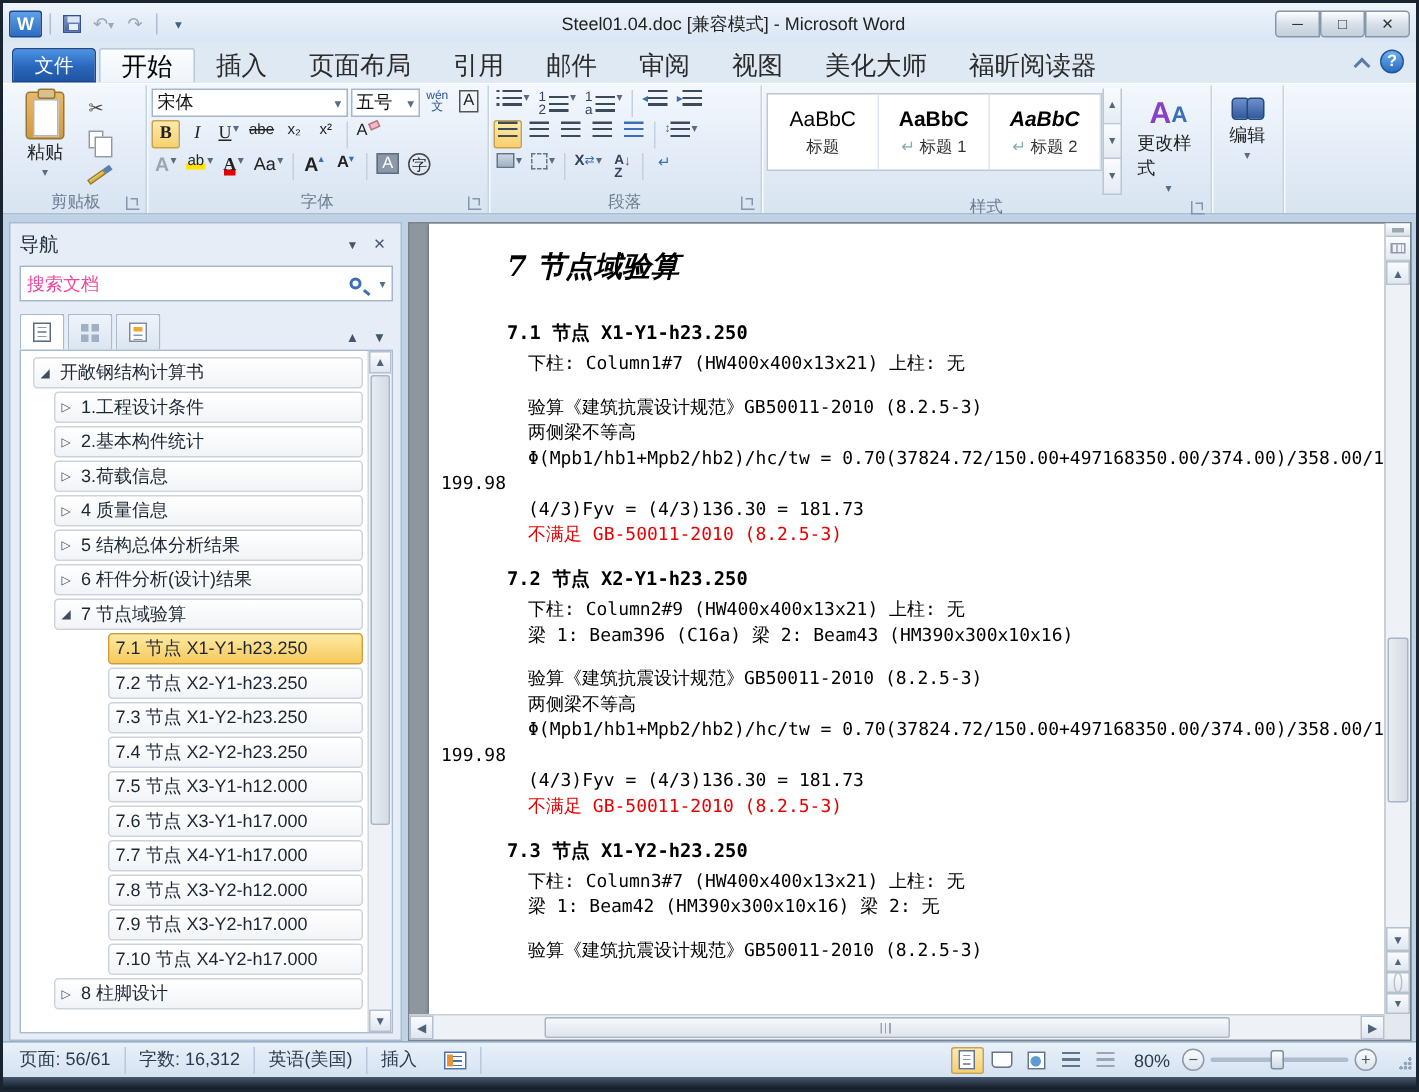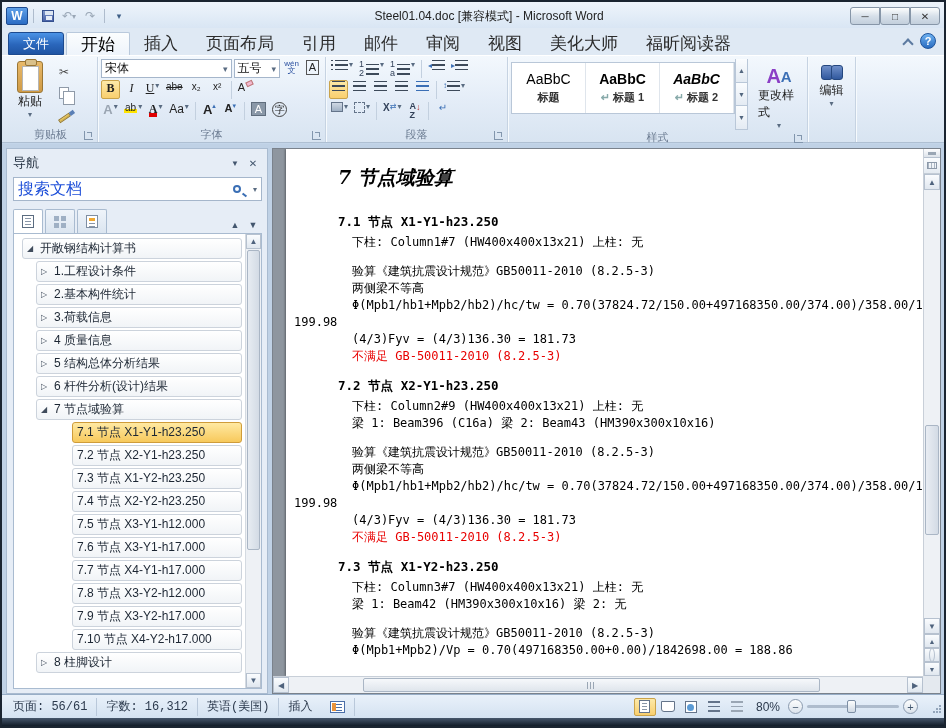--- a/index.html
+++ b/index.html
@@ -78,21 +78,21 @@
   .dotted:before{content:"";display:block;width:2px;height:11px;margin-right:2px;background:repeating-linear-gradient(to bottom,#3d4a5a 0 1.5px,transparent 1.5px 4.5px);}
   .pair{display:flex;align-items:center;}
   .minitxt{font-size:9px;color:#33425a;line-height:9px;}
   
   .g-styles{width:300px;}
   .gallery{display:flex;background:#fff;border:1px solid #b9c7d8;height:52px;margin-top:3px;}
   .style-cell{width:74px;border-right:1px solid #dfe5ec;display:flex;flex-direction:column;align-items:center;justify-content:center;gap:3px;}
   .ssample{font-size:14px;color:#000;}
   .ssample.b{font-weight:bold;}
   .ssample.bi{font-weight:bold;font-style:italic;}
-  .sname{font-size:11px;color:#333;font-weight:bold;}
+  .sname{font-size:11px;color:#333;}
   .sname.ret:before{content:"↵ ";color:#8aa;}
   .galscroll{width:15px;display:flex;flex-direction:column;}
   .galscroll span{flex:1;border:1px solid #b9c7d8;border-top:none;background:linear-gradient(#fafcfe,#e4ebf3);font-size:7px;color:#52667e;display:flex;align-items:center;justify-content:center;}
   .bigbtn{display:flex;flex-direction:column;align-items:center;justify-content:flex-start;font-size:12px;color:#222;padding:2px 4px 0 4px;}
   .bigbtn .dd{font-size:8px;color:#5a6c82;}
   .aa-ico{height:26px;display:flex;align-items:flex-end;}
   .aa1{font-size:20px;font-weight:bold;color:#8b3fc6;line-height:22px;}
   .aa2{font-size:15px;font-weight:bold;color:#3b6fb5;line-height:20px;}
   .binoc{width:22px;height:14px;position:relative;margin:4px 0 3px 0;}
   .binoc:before,.binoc:after{content:"";position:absolute;top:0;width:10px;height:13px;background:linear-gradient(#6f8fc9,#31599e);border:1px solid #24477f;border-radius:3px;}
@@ -105,21 +105,21 @@
   .graytxt{color:#9aa5b2;font-size:12px;line-height:14px;text-align:center;}
 
   
   .main{position:absolute;top:142px;left:0;right:0;bottom:32px;background:#bfd1e5;display:flex;padding:4px 3px 0 4px;}
   
   .nav{width:262px;background:#e6edf6;border:1px solid #a9bbd0;display:flex;flex-direction:column;padding:3px 5px 4px 6px;}
   .navhead{height:22px;display:flex;align-items:center;font-size:13px;color:#1f2c3c;}
   .navhead .sp{flex:1;}
   .nbtn{width:18px;height:16px;display:flex;align-items:center;justify-content:center;font-size:10px;color:#43566e;}
   .searchrow{height:24px;background:#fff;border:1px solid #a5b6cb;display:flex;align-items:center;margin:3px 0 6px 0;padding:0 4px;}
-  .searchtxt{flex:1;font-size:16px;color:#1d4ed8;}
+  .searchtxt{flex:1;font-size:12px;color:#ec4899;}
   .mag{width:8px;height:8px;border:2px solid #3b6fb5;border-radius:50%;position:relative;margin-right:6px;}
   .mag:after{content:"";position:absolute;left:7px;top:7px;width:5px;height:2px;background:#3b6fb5;transform:rotate(40deg);}
   .navtabs{display:flex;align-items:flex-end;height:26px;}
   .ntab{width:30px;height:24px;border:1px solid #a9bbd0;border-bottom:none;background:linear-gradient(#eff4fa,#dbe5f0);display:flex;align-items:center;justify-content:center;margin-right:2px;border-radius:2px 2px 0 0;}
   .ntab.sel{background:#fff;}
   .ico-doclines{width:12px;height:13px;background:#fff;border:1px solid #7e8ea2;position:relative;}
   .ntab.sel .ico-doclines{border-color:#5b6c80;}
   .ico-doclines:before{content:"";position:absolute;left:2px;top:2px;right:2px;height:9px;background:repeating-linear-gradient(to bottom,#8a97a8 0 1px,transparent 1px 3px);}
   .ico-grid{width:12px;height:12px;background:
       linear-gradient(#9fb0c4,#9fb0c4) 0 0/5px 5px no-repeat,
@@ -169,21 +169,21 @@
   
   .hscroll{position:absolute;left:0;right:17px;bottom:0;height:17px;background:#eef1f5;border-top:1px solid #c8cfd8;display:flex;}
   .hsbtn{width:16px;background:linear-gradient(#fafcfe,#e0e7ef);border:1px solid #b6c1cf;font-size:8px;color:#4f637d;display:flex;align-items:center;justify-content:center;}
   .hstrack{flex:1;position:relative;}
   .hsthumb{position:absolute;top:1px;bottom:1px;left:12%;width:74%;background:linear-gradient(#f6f8fb,#dfe5ec);border:1px solid #aab6c5;border-radius:2px;display:flex;align-items:center;justify-content:center;}
   .hsthumb:after{content:"";width:9px;height:7px;background:repeating-linear-gradient(to right,#9aa6b4 0 1px,transparent 1px 3px);}
   .corner{position:absolute;right:0;bottom:0;width:17px;height:17px;background:#e4e9ef;}
 
   
   .statusbar{position:absolute;left:0;right:0;bottom:8px;height:24px;background:linear-gradient(#e9f1fa,#d4e2f1);border-top:1px solid #98aec7;display:flex;align-items:center;font-size:12px;color:#2c3a4d;padding:0 2px;}
-  .sitem{padding:0 9px;height:18px;display:flex;align-items:center;border-right:1px solid #b9c8da;white-space:nowrap;font-family:Liberation Mono, monospace;}
+  .sitem{padding:0 9px;height:18px;display:flex;align-items:center;border-right:1px solid #b9c8da;white-space:nowrap;}
   .proofico{width:15px;height:12px;border:1px solid #4a6ea8;background:#fff;position:relative;}
   .proofico:before{content:"";position:absolute;left:1px;top:1px;width:4px;bottom:1px;background:#e8923a;}
   .proofico:after{content:"";position:absolute;right:2px;top:2px;width:6px;height:7px;background:repeating-linear-gradient(to bottom,#4a6ea8 0 1px,transparent 1px 3px);}
   .sspace{flex:1;}
   .viewgrp{display:flex;align-items:center;gap:1px;margin-right:8px;}
   .vbtn{width:22px;height:18px;display:flex;align-items:center;justify-content:center;border:1px solid transparent;}
   .vbtn.on{background:linear-gradient(#fdeaa9,#f9cf6e);border:1px solid #c9a34b;border-radius:2px;}
   .vp-page{width:11px;height:13px;background:#fff;border:1px solid #64748a;position:relative;}
   .vp-page:after{content:"";position:absolute;left:2px;top:2px;right:2px;height:8px;background:repeating-linear-gradient(to bottom,#8a97a8 0 1px,transparent 1px 3px);}
   .vp-book{width:14px;height:11px;background:linear-gradient(90deg,#fff 48%,#c9d3df 50%,#fff 52%);border:1px solid #64748a;border-radius:0 0 3px 3px;}
@@ -637,21 +637,20 @@
               <div class="dline ">两侧梁不等高</div>
               <div class="dline ">Φ(Mpb1/hb1+Mpb2/hb2)/hc/tw = 0.70(37824.72/150.00+497168350.00/374.00)/358.00/13.00 =</div>
               <div class="dline wrap">199.98</div>
               <div class="dline ">(4/3)Fyv = (4/3)136.30 = 181.73</div>
               <div class="dline red">不满足 GB-50011-2010 (8.2.5-3)</div>
               <div class="sec-title">7.3 节点 X1-Y2-h23.250</div>
               <div class="dline ">下柱: Column3#7 (HW400x400x13x21)   上柱: 无</div>
               <div class="dline ">梁 1: Beam42 (HM390x300x10x16)   梁 2: 无</div>
               <div class="dline blank"></div>
               <div class="dline ">验算《建筑抗震设计规范》GB50011-2010 (8.2.5-3)</div>
-              <div class="dline ">Φ(Mpb1+Mpb2)/Vp = 0.70(497168350.00+0.00)/1842698.00 = 188.86</div>
             </div>
 
         </div>
       </div>
       <div class="vscroll">
         <span class="split"></span>
         <span class="rulerbtn"></span>
         <span class="vsbtn">▲</span>
         <span class="vstrack">
             <span class="vsthumb"></span>

